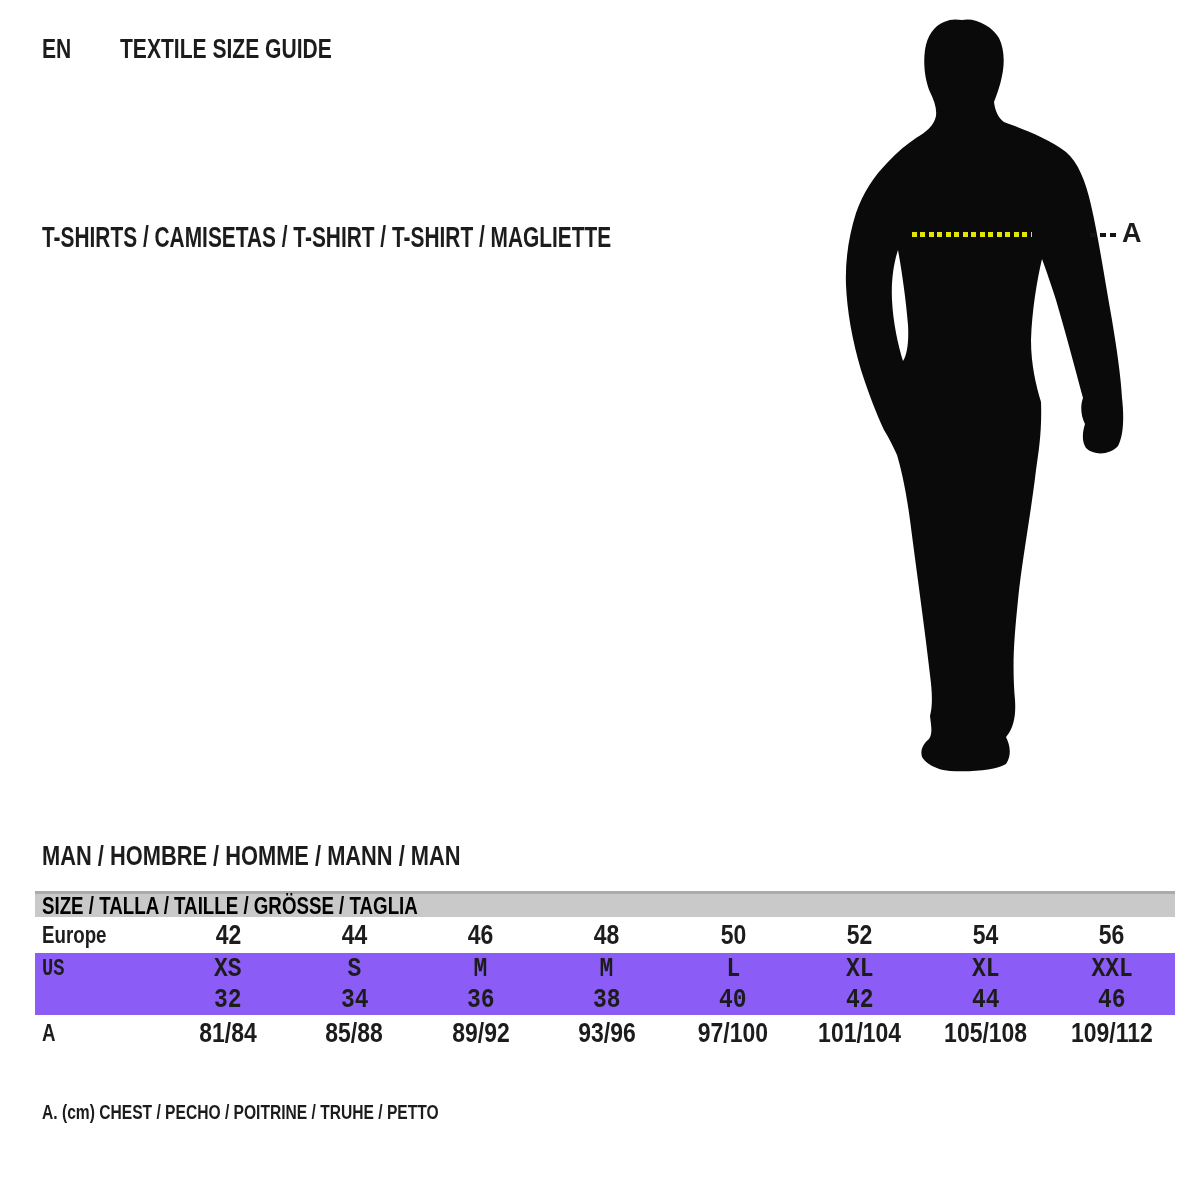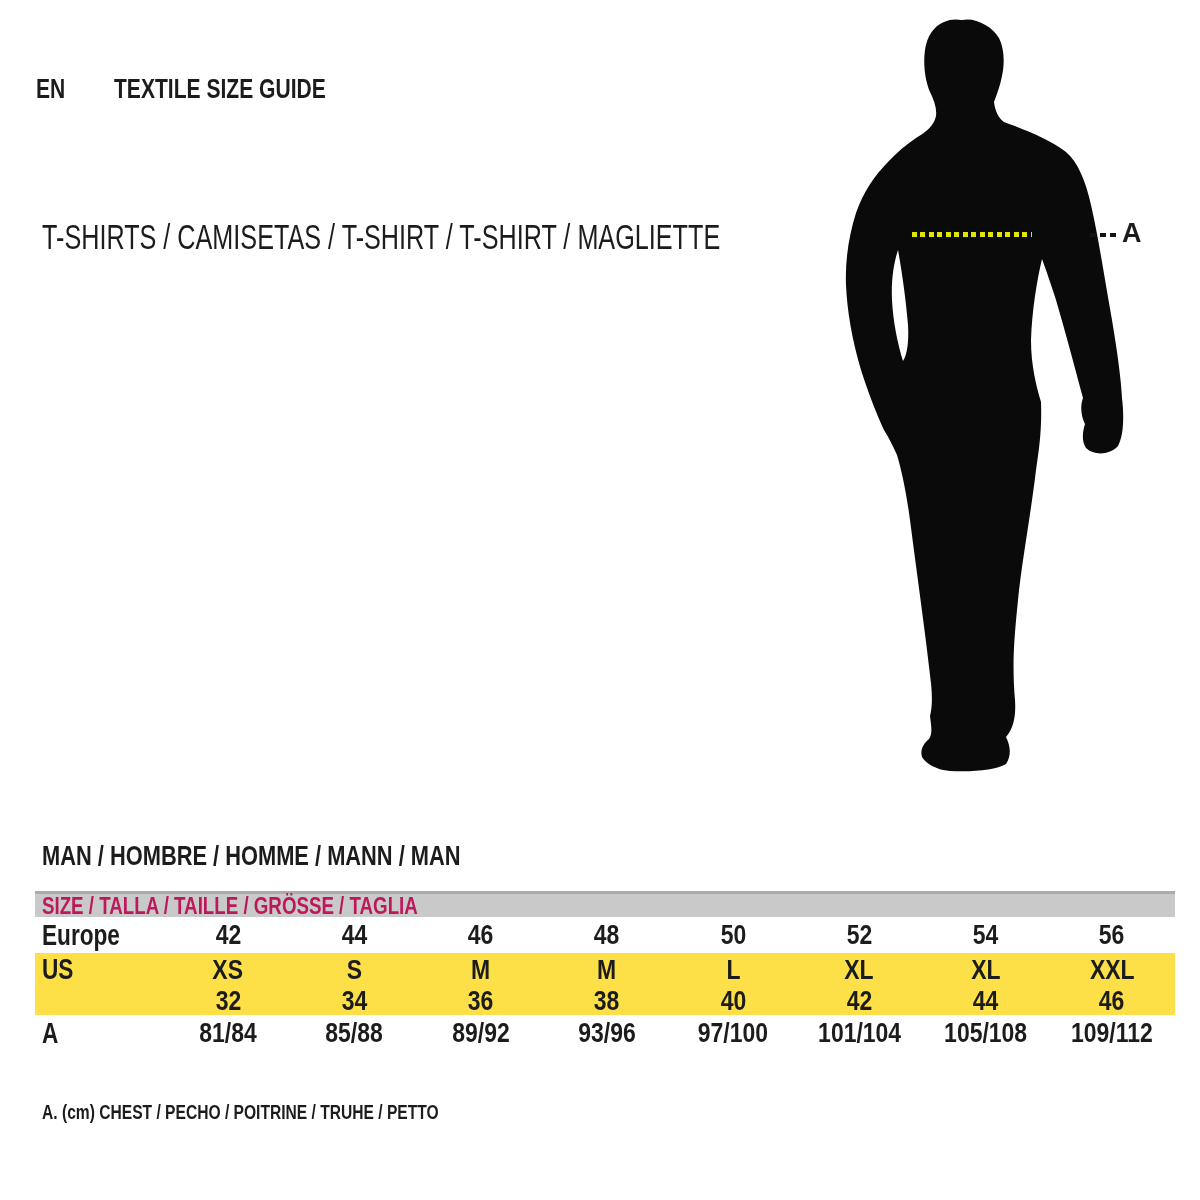--- a/index.html
+++ b/index.html
@@ -6,48 +6,48 @@
   body{
     width:1200px;height:1200px;position:relative;background:#ffffff;
     font-family:"Liberation Sans","DejaVu Sans",sans-serif;
     color:#1c1c1c;overflow:hidden;
   }
   .cx{display:inline-block;transform:scaleX(0.78);transform-origin:0 50%;white-space:nowrap;}
   .cx2{display:inline-block;transform:scaleX(0.72);transform-origin:0 50%;white-space:nowrap;}
   .cxc{display:inline-block;transform:scaleX(0.82);transform-origin:50% 50%;white-space:nowrap;}
 
   
-  .lang-block{position:absolute;left:36px;top:31px;margin-top:40px;}
+  .lang-block{position:absolute;left:42px;top:31px;}
   .lang-row{display:flex;height:36px;align-items:center;font-weight:bold;font-size:27px;letter-spacing:0;}
   .lang-code{width:78px;flex:0 0 78px;}
 
   
-  .product-block{position:absolute;left:42px;top:221px;font-weight:normal;font-size:35px;}
+  .product-block{position:absolute;left:42px;top:221px;font-weight:bold;font-size:29px;}
   .product-line{height:32px;line-height:32px;}
 
   
   .figure-wrap{position:absolute;left:820px;top:0;width:360px;height:800px;}
   .figure-wrap svg{position:absolute;left:0;top:0;}
   .chest-dots{position:absolute;left:92px;top:232px;width:120px;height:5px;
     background:repeating-linear-gradient(90deg,#e3e600 0 5px,transparent 5px 8.5px);}
   .measure-dashes{position:absolute;left:270px;top:233px;width:28px;height:4px;
     background:repeating-linear-gradient(90deg,#141414 0 6px,transparent 6px 10px);}
   .measure-label{position:absolute;left:302px;top:220px;font-weight:bold;font-size:27px;line-height:27px;}
 
   
   .man-title{position:absolute;left:42px;top:844px;font-weight:bold;font-size:28px;line-height:24px;}
 
   
   .size-table{position:absolute;left:35px;top:891px;width:1140px;}
   .thead{height:26px;background:#c9c9c9;border-top:3px solid #ababab;
     display:flex;align-items:center;padding-left:7px;box-sizing:border-box;
-    font-weight:bold;font-size:24px;color:#be185d;}
+    font-weight:bold;font-size:24px;color:#000000;}
   .trow{display:grid;grid-template-columns:130px repeat(8,1fr);align-items:center;height:36px;}
-  .trow.shaded{background:#fde047;height:31px;}
-  .tlabel{padding-left:7px;font-weight:bold;font-size:29px;text-align:left;}
+  .trow.shaded{background:#8b5cf6;height:31px;font-family:Liberation Mono, monospace;}
+  .tlabel{padding-left:7px;font-weight:bold;font-size:24px;text-align:left;}
   .tcell{text-align:center;font-weight:bold;font-size:28px;}
 
   
   .footer-note{position:absolute;left:42px;top:1099px;font-weight:bold;font-size:20px;line-height:26px;}
 </style>
 </head>
 <body>
 
 <div class="lang-block">
   <div class="lang-row">

